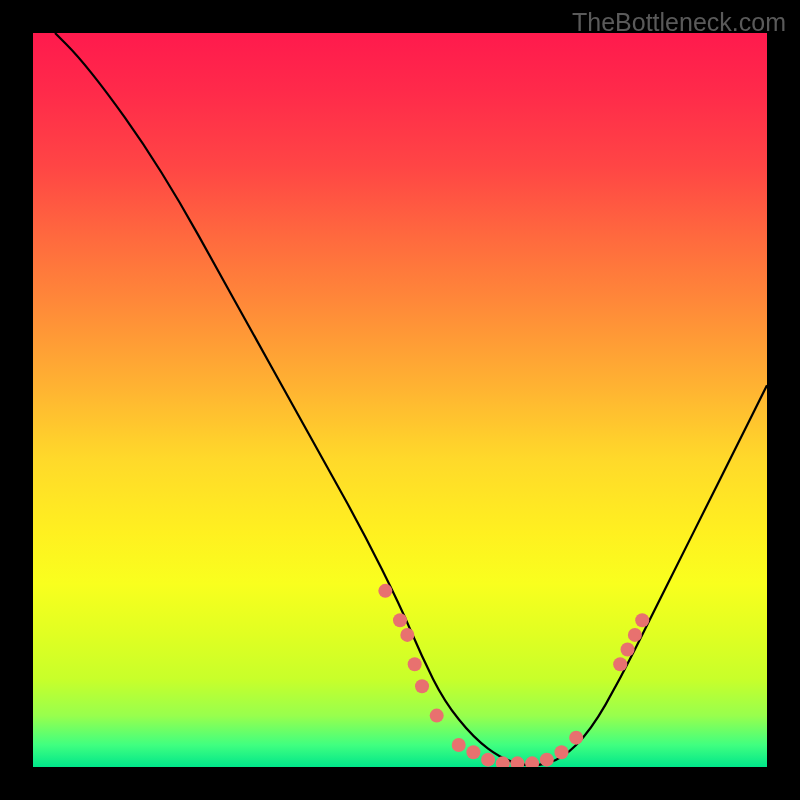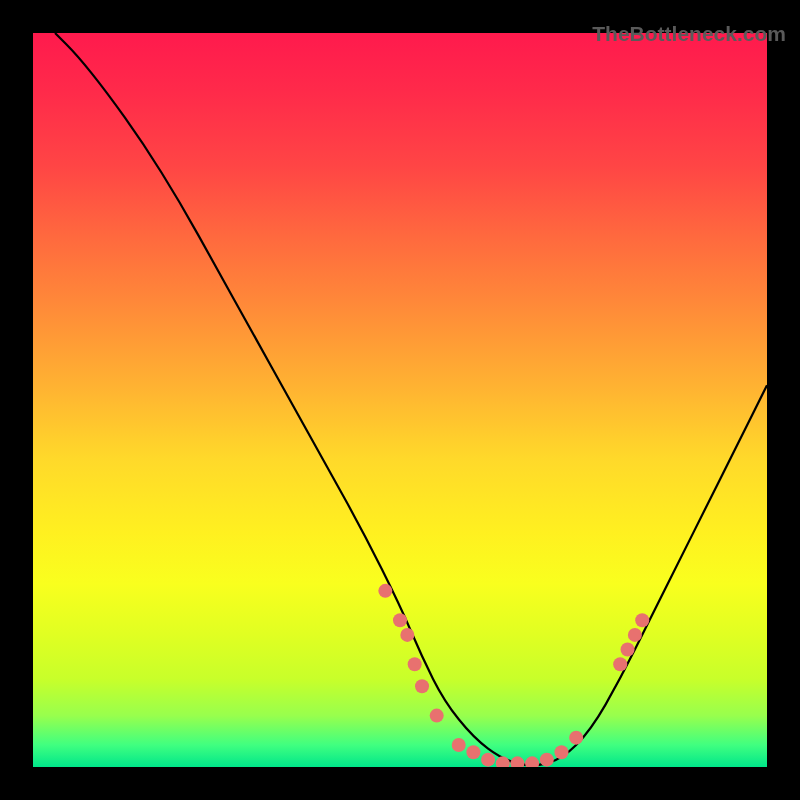--- a/index.html
+++ b/index.html
@@ -12,25 +12,25 @@
     font-family: Arial, sans-serif;
   }
   .container {
     width: 800px;
     height: 800px;
     position: relative;
     background: #000;
   }
   .watermark {
     position: absolute;
-    top: 22px;
+    top: 8px;
     right: 14px;
     color: #5a5a5a;
-    font-size: 21px;
-    font-weight: 700;
+    font-size: 25px;
+    font-weight: 400;
     z-index: 10;
   }
   .plot-area {
     position: absolute;
     left: 33px;
     top: 33px;
     width: 734px;
     height: 734px;
   }
   .gradient-bg {

